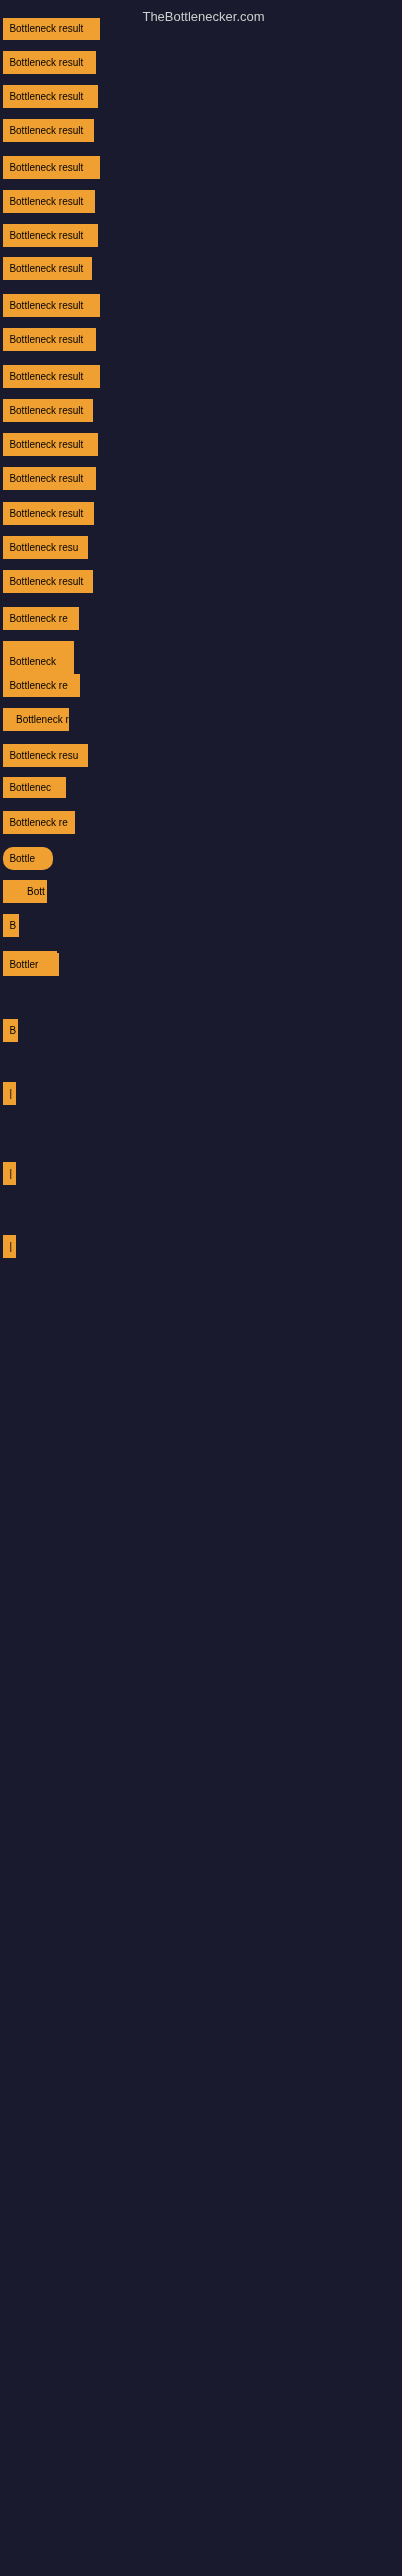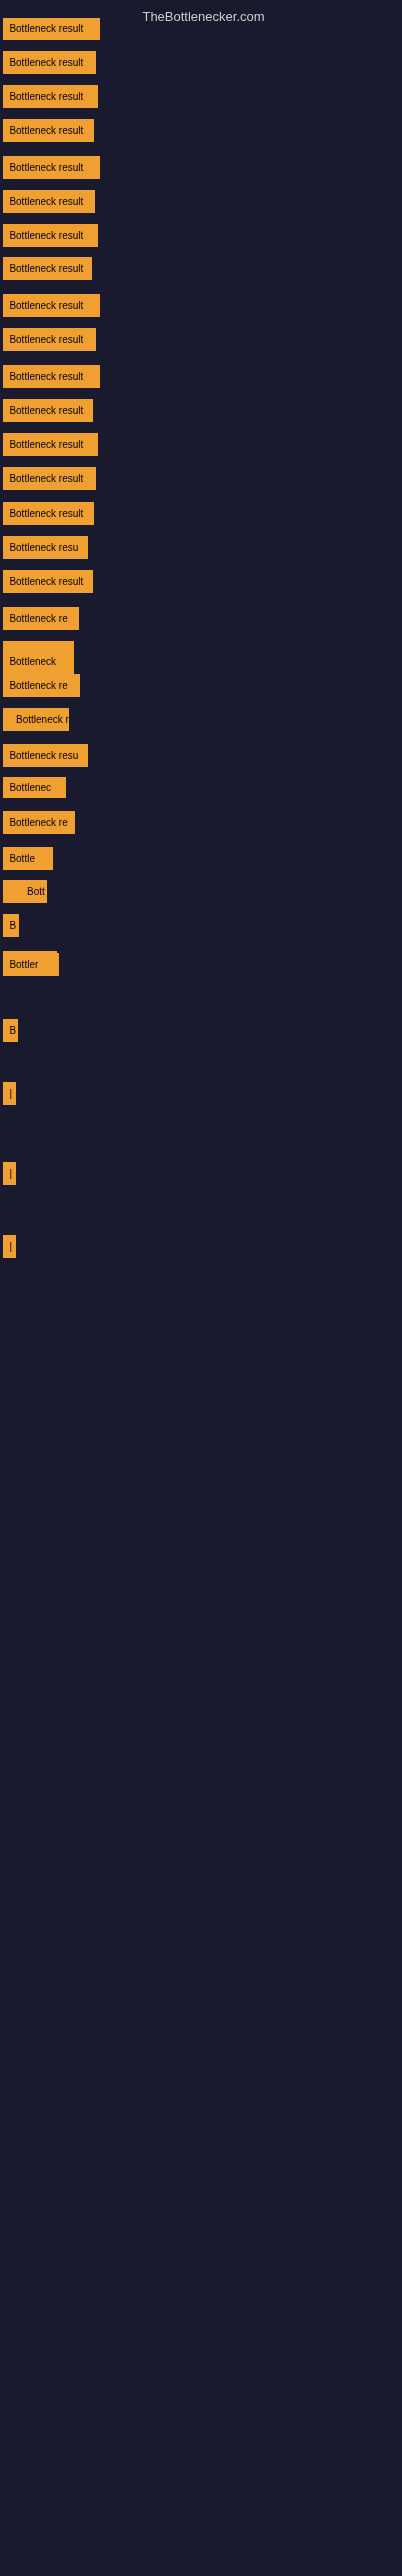--- a/index.html
+++ b/index.html
@@ -62,21 +62,21 @@
 <div class="bottleneck-bar" style="top: 499px; width: 91px; height: 22.5px;">Bottleneck result</div>
 <div class="bottleneck-bar" style="top: 533px; width: 85px; height: 22.5px;">Bottleneck resu</div>
 <div class="bottleneck-bar" style="top: 567px; width: 90px; height: 22.5px;">Bottleneck result</div>
 <div class="bottleneck-bar" style="top: 604px; width: 76px; height: 22.5px;">Bottleneck re</div>
 <div class="bottleneck-bar" style="top: 638px; width: 71px; height: 40px;">Bottleneck</div>
 <div class="bottleneck-bar" style="top: 671px; width: 77px; height: 22.5px;">Bottleneck re</div>
 <div class="bottleneck-bar" style="top: 705px; width: 66px; height: 22.5px; padding-left: 13px;">Bottleneck r</div>
 <div class="bottleneck-bar" style="top: 741px; width: 85px; height: 22.5px;">Bottleneck resu</div>
 <div class="bottleneck-bar" style="top: 774px; width: 63px; height: 21px;">Bottlenec</div>
 <div class="bottleneck-bar" style="top: 808px; width: 72px; height: 22.5px;">Bottleneck re</div>
-<div class="bottleneck-bar" style="top: 844px; width: 50px; height: 22.5px;">Bottle</div>
+<div class="bottleneck-bar" style="top: 844px; width: 50px; height: 22.5px; border-radius: 10px;">Bottle</div>
 <div class="bottleneck-bar" style="top: 877px; width: 44px; height: 22.5px; padding-left: 24px;">Bott</div>
 <div class="bottleneck-bar" style="top: 911px; width: 16px; height: 22.5px;">B</div>
 <div class="bottleneck-bar" style="top: 948px; width: 54px; height: 22.5px;">Bot</div>
 <div class="bottleneck-bar" style="top: 950px; width: 56px; height: 22.5px;">Bottler</div>
 <div class="bottleneck-bar" style="top: 1016px; width: 14.5px; height: 22.5px;">B</div>
 <div class="bottleneck-bar" style="top: 1079px; width: 2.4px; height: 22.5px;">|</div>
 <div class="bottleneck-bar" style="top: 1159px; width: 2.4px; height: 22.5px;">|</div>
 <div class="bottleneck-bar" style="top: 1232px; width: 2.4px; height: 22.5px;">|</div>
 
 

